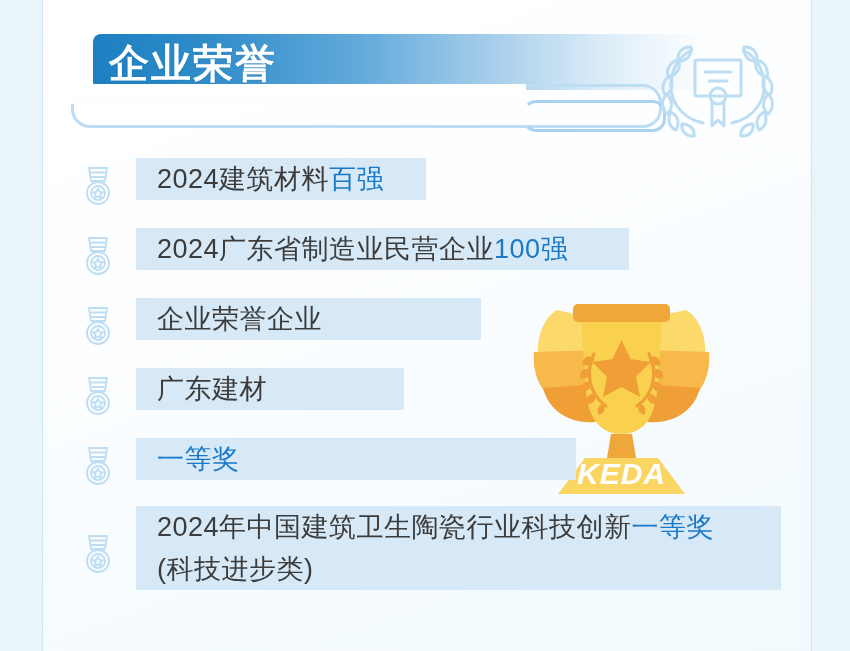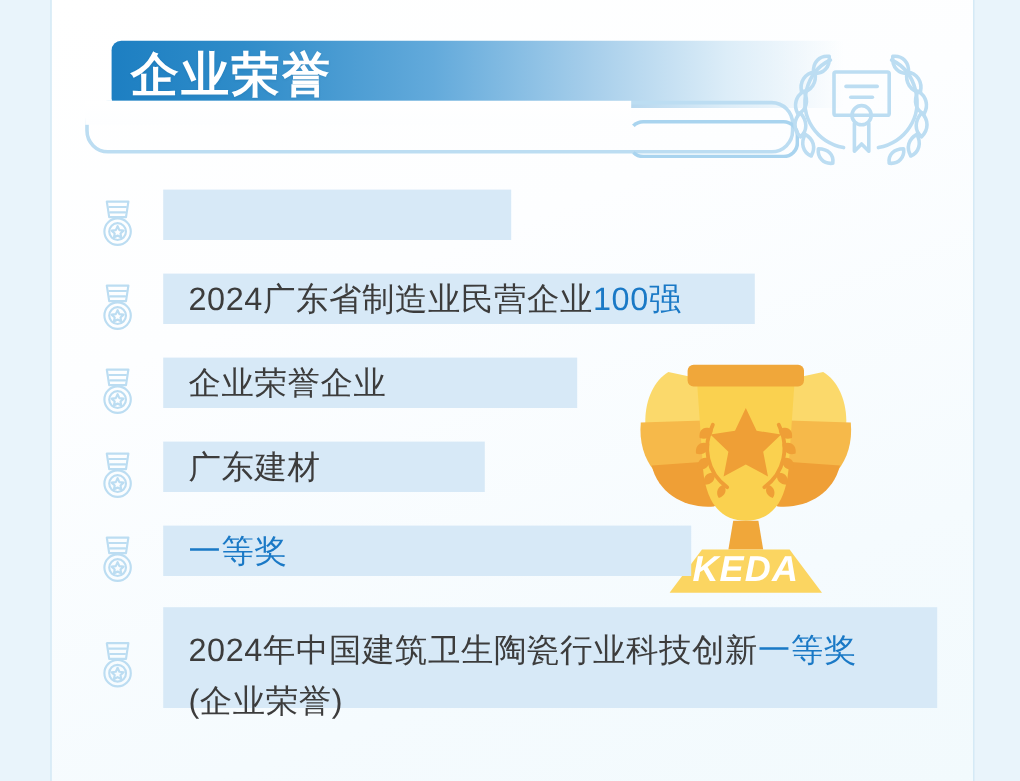--- a/index.html
+++ b/index.html
@@ -65,21 +65,21 @@
     position:absolute;left:93px;top:6px;height:42px;
     background:#d7e9f7;
   }
   .row.tall .band{height:84px;top:4px;}
   .rowtext{
     position:absolute;left:114px;top:6px;height:42px;
     display:flex;align-items:center;
     font-size:27px;color:#3c3c3c;letter-spacing:.5px;white-space:nowrap;
   }
   .row.tall .rowtext{
-    top:19px;height:84px;display:block;line-height:42px;
+    top:4px;height:84px;display:block;line-height:42px;
   }
   .hl{color:#1a79c6;}
 </style>
 </head>
 <body>
 
 <div id="page">
 
   <div class="side-strip left"></div>
   <div class="side-strip right"></div>
@@ -173,20 +173,24 @@
           <g fill="none" stroke="#bcddf2" stroke-width="1.8" stroke-linejoin="round" stroke-linecap="round">
             <path d="M8 2 L26 2 L24 15 L10 15 Z"></path>
             <line x1="10" y1="6.5" x2="24" y2="6.5"></line>
             <line x1="10.8" y1="11" x2="23.2" y2="11"></line>
             <circle cx="17" cy="27" r="11"></circle>
             <circle cx="17" cy="27" r="7"></circle>
             <path d="M17 22.5 L18.5 25.8 L22 26.2 L19.4 28.6 L20.1 32 L17 30.3 L13.9 32 L14.6 28.6 L12 26.2 L15.5 25.8 Z"></path>
           </g>
         </svg>
         <div class="band" style="width:290px"></div>
+        <div class="rowtext">
+          <span>2024建筑材料</span>
+            <span class="hl">百强</span>
+        </div>
       </div>
 
       <div class="row">
         <svg class="medal" viewBox="0 0 34 40">
           <g fill="none" stroke="#bcddf2" stroke-width="1.8" stroke-linejoin="round" stroke-linecap="round">
             <path d="M8 2 L26 2 L24 15 L10 15 Z"></path>
             <line x1="10" y1="6.5" x2="24" y2="6.5"></line>
             <line x1="10.8" y1="11" x2="23.2" y2="11"></line>
             <circle cx="17" cy="27" r="11"></circle>
             <circle cx="17" cy="27" r="7"></circle>
@@ -259,21 +263,21 @@
             <line x1="10" y1="6.5" x2="24" y2="6.5"></line>
             <line x1="10.8" y1="11" x2="23.2" y2="11"></line>
             <circle cx="17" cy="27" r="11"></circle>
             <circle cx="17" cy="27" r="7"></circle>
             <path d="M17 22.5 L18.5 25.8 L22 26.2 L19.4 28.6 L20.1 32 L17 30.3 L13.9 32 L14.6 28.6 L12 26.2 L15.5 25.8 Z"></path>
           </g>
         </svg>
         <div class="band" style="width:645px"></div>
         <div class="rowtext">
           <div><span>2024年中国建筑卫生陶瓷行业科技创新</span><span class="hl">一等奖</span></div>
-          <div>(企业荣誉)</div>
+          <div>(科技进步类)</div>
         </div>
       </div>
 
     </div>
   </div>
 
   <div class="divider left"></div>
   <div class="divider right"></div>
 </div>
 

